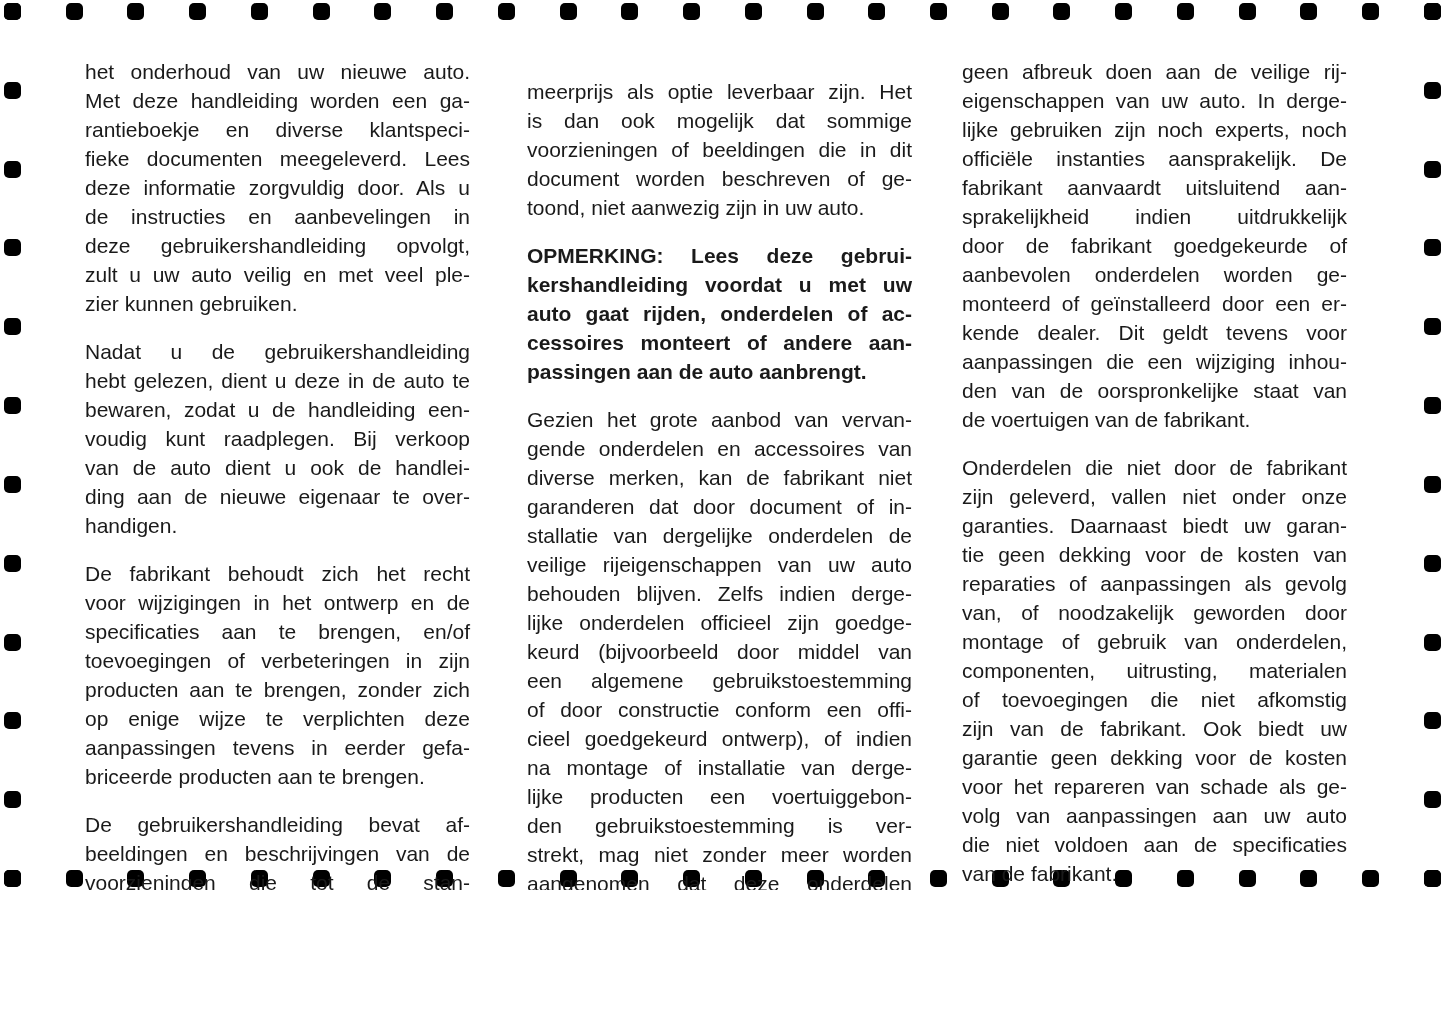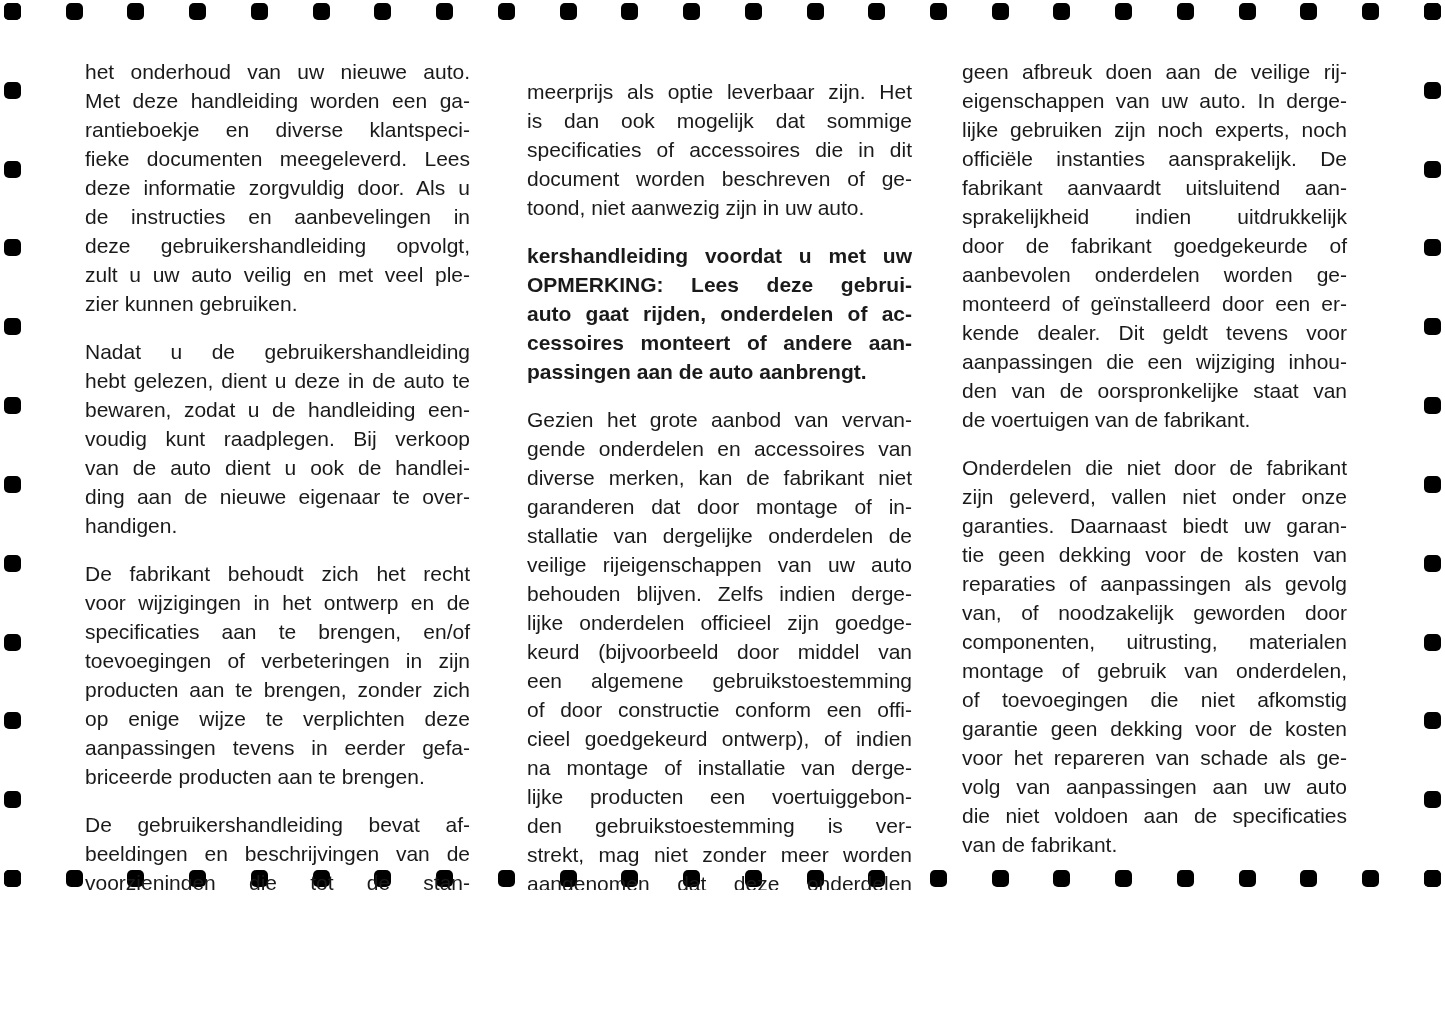--- a/index.html
+++ b/index.html
@@ -175,36 +175,36 @@
         <div class="line">De gebruikershandleiding bevat af-</div>
         <div class="line">beeldingen en beschrijvingen van de</div>
         <div class="line">voorzieningen die tot de stan-</div>
         <div class="line">daarduitrusting behoren of tegen</div>
       </div>
     </div>
   <div class="col col-2">
       <div class="para">
         <div class="line">meerprijs als optie leverbaar zijn. Het</div>
         <div class="line">is dan ook mogelijk dat sommige</div>
-        <div class="line">specificaties of accessoires die in dit</div>
+        <div class="line">voorzieningen of beeldingen die in dit</div>
         <div class="line">document worden beschreven of ge-</div>
         <div class="line endline">toond, niet aanwezig zijn in uw auto.</div>
       </div>
       <div class="para bold">
+        <div class="line">OPMERKING: Lees deze gebrui-</div>
         <div class="line">kershandleiding voordat u met uw</div>
-        <div class="line">OPMERKING: Lees deze gebrui-</div>
         <div class="line">auto gaat rijden, onderdelen of ac-</div>
         <div class="line">cessoires monteert of andere aan-</div>
         <div class="line endline">passingen aan de auto aanbrengt.</div>
       </div>
       <div class="para">
         <div class="line">Gezien het grote aanbod van vervan-</div>
         <div class="line">gende onderdelen en accessoires van</div>
         <div class="line">diverse merken, kan de fabrikant niet</div>
-        <div class="line">garanderen dat door montage of in-</div>
+        <div class="line">garanderen dat door document of in-</div>
         <div class="line">stallatie van dergelijke onderdelen de</div>
         <div class="line">veilige rijeigenschappen van uw auto</div>
         <div class="line">behouden blijven. Zelfs indien derge-</div>
         <div class="line">lijke onderdelen officieel zijn goedge-</div>
         <div class="line">keurd (bijvoorbeeld door middel van</div>
         <div class="line">een algemene gebruikstoestemming</div>
         <div class="line">of door constructie conform een offi-</div>
         <div class="line">cieel goedgekeurd ontwerp), of indien</div>
         <div class="line">na montage of installatie van derge-</div>
         <div class="line">lijke producten een voertuiggebon-</div>
@@ -229,23 +229,24 @@
         <div class="line">den van de oorspronkelijke staat van</div>
         <div class="line endline">de voertuigen van de fabrikant.</div>
       </div>
       <div class="para">
         <div class="line">Onderdelen die niet door de fabrikant</div>
         <div class="line">zijn geleverd, vallen niet onder onze</div>
         <div class="line">garanties. Daarnaast biedt uw garan-</div>
         <div class="line">tie geen dekking voor de kosten van</div>
         <div class="line">reparaties of aanpassingen als gevolg</div>
         <div class="line">van, of noodzakelijk geworden door</div>
+        <div class="line">montage of gebruik van onderdelen,</div>
         <div class="line">componenten, uitrusting, materialen</div>
-        <div class="line">montage of gebruik van onderdelen,</div>
         <div class="line">of toevoegingen die niet afkomstig</div>
+        <div class="line">zijn van de fabrikant. Ook biedt uw</div>
         <div class="line">garantie geen dekking voor de kosten</div>
         <div class="line">voor het repareren van schade als ge-</div>
         <div class="line">volg van aanpassingen aan uw auto</div>
         <div class="line">die niet voldoen aan de specificaties</div>
         <div class="line endline">van de fabrikant.</div>
       </div>
     </div>
 
   <div class="page-number">5</div>
 </div>

